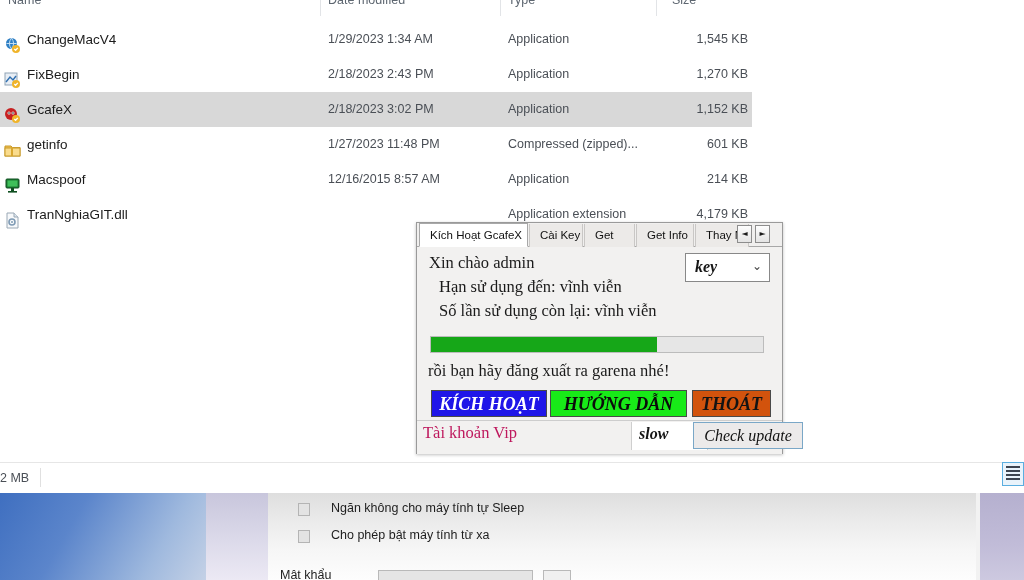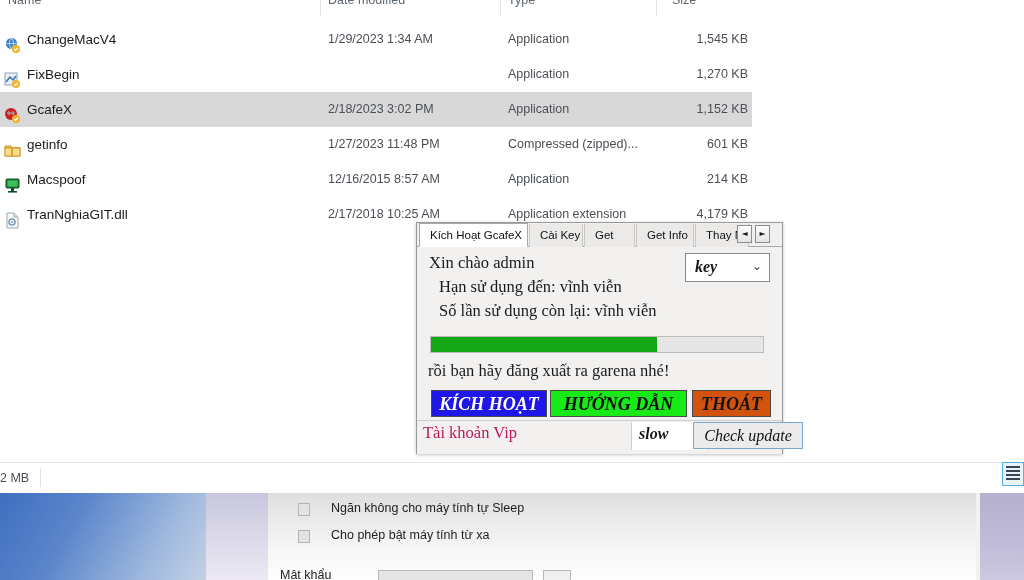--- a/index.html
+++ b/index.html
@@ -449,20 +449,21 @@
           <span class="fsize">1,545 KB</span>
         </div>
         <div class="file-row" style="top: 57px;">
           <span class="file-icon"><svg width="17" height="17" viewBox="0 0 17 17">
               <rect x="1" y="1" width="12" height="12" fill="#e8eef5" stroke="#8fa3b5"></rect>
               <path d="M2 10l4-5 3 3 3-4" stroke="#2f6fb0" fill="none" stroke-width="1.4"></path>
               <circle cx="12" cy="12" r="4" fill="#f0b429"></circle>
               <path d="M10.3 12l1.3 1.3 2.2-2.4" stroke="#fff" stroke-width="1.3" fill="none"></path>
             </svg></span>
           <span class="fname">FixBegin</span>
+          <span class="fdate">2/18/2023 2:43 PM</span>
           <span class="ftype">Application</span>
           <span class="fsize">1,270 KB</span>
         </div>
         <div class="file-row selected" style="top: 92px;">
           <span class="file-icon"><svg width="17" height="17" viewBox="0 0 17 17">
               <circle cx="7" cy="7" r="6" fill="#c62121"></circle>
               <circle cx="5" cy="6" r="1.5" fill="#fff"></circle>
               <circle cx="9" cy="6" r="1.5" fill="#fff"></circle>
               <circle cx="5" cy="6" r="0.8" fill="#111"></circle>
               <circle cx="9" cy="6" r="0.8" fill="#111"></circle>
@@ -498,21 +499,20 @@
           <span class="fsize">214 KB</span>
         </div>
         <div class="file-row" style="top: 197px;">
           <span class="file-icon"><svg width="17" height="17" viewBox="0 0 17 17">
               <path d="M3 1h7l4 4v11H3z" fill="#f7f9fb" stroke="#9aa8b5"></path>
               <path d="M10 1v4h4" fill="#dde6ee" stroke="#9aa8b5"></path>
               <circle cx="8" cy="10" r="3" fill="none" stroke="#7f9bb5" stroke-width="1.6"></circle>
               <circle cx="8" cy="10" r="1" fill="#7f9bb5"></circle>
             </svg></span>
           <span class="fname">TranNghiaGIT.dll</span>
-          <span class="fdate">2/17/2018 10:25 AM</span>
           <span class="ftype">Application extension</span>
           <span class="fsize">4,179 KB</span>
         </div>
       </div>
   </div>
 
   <div id="statusbar">
     <span class="size-text">2 MB</span>
     <span class="divider"></span>
   </div>

